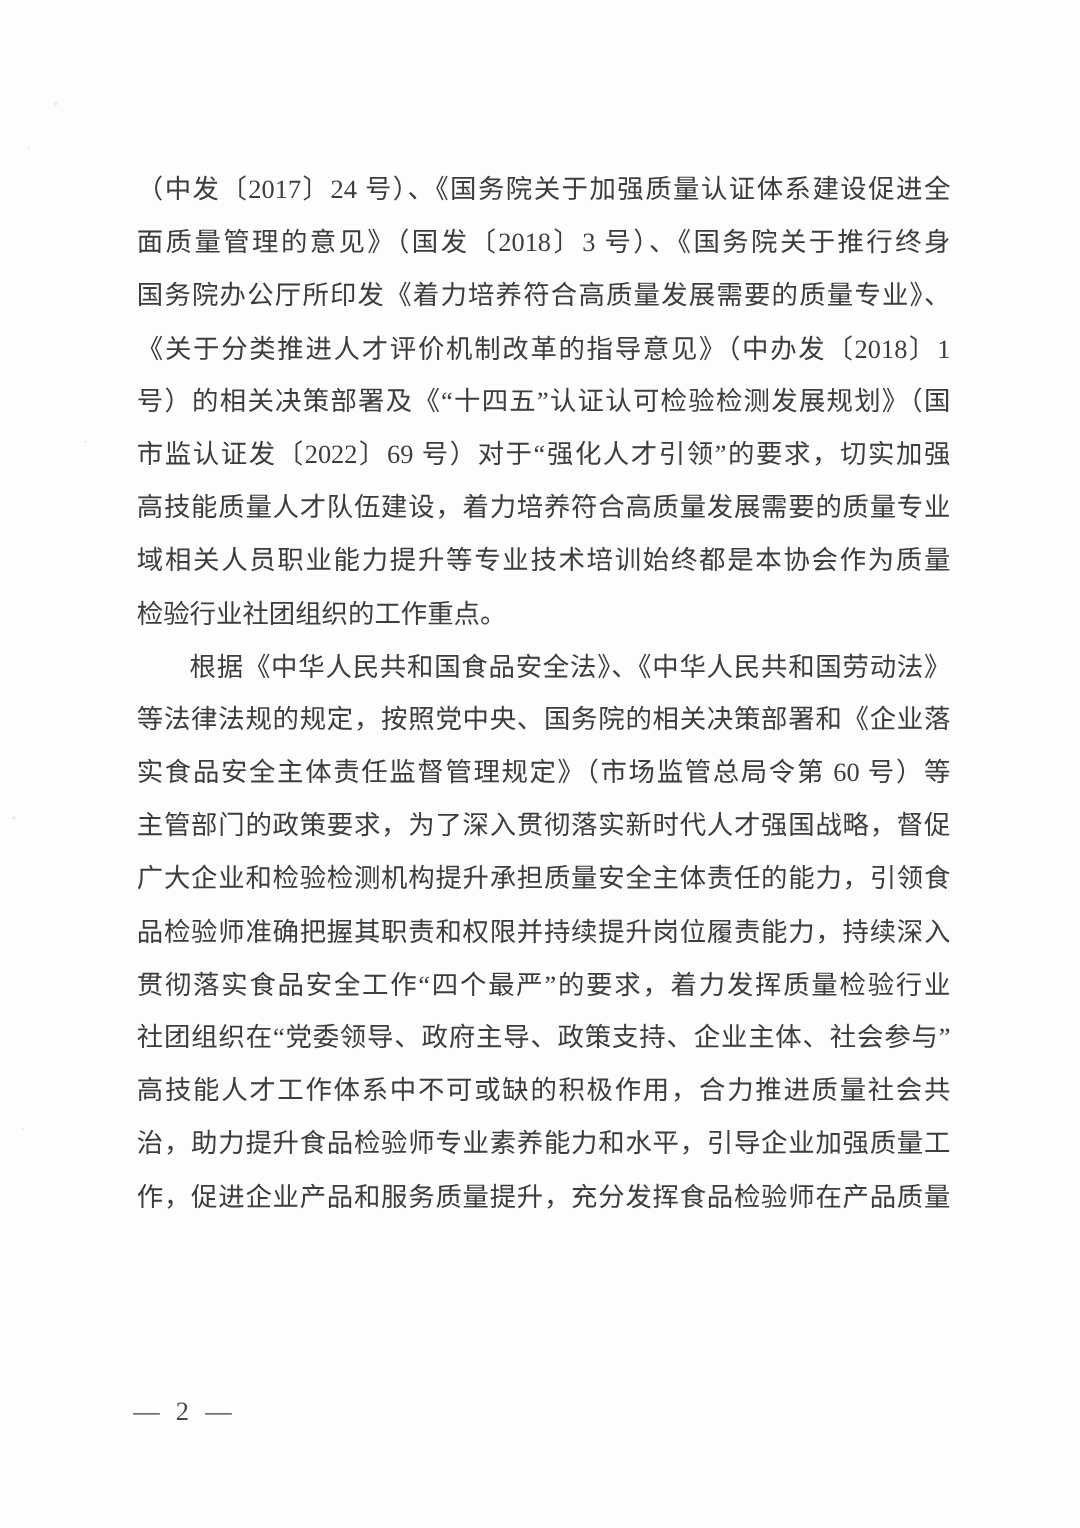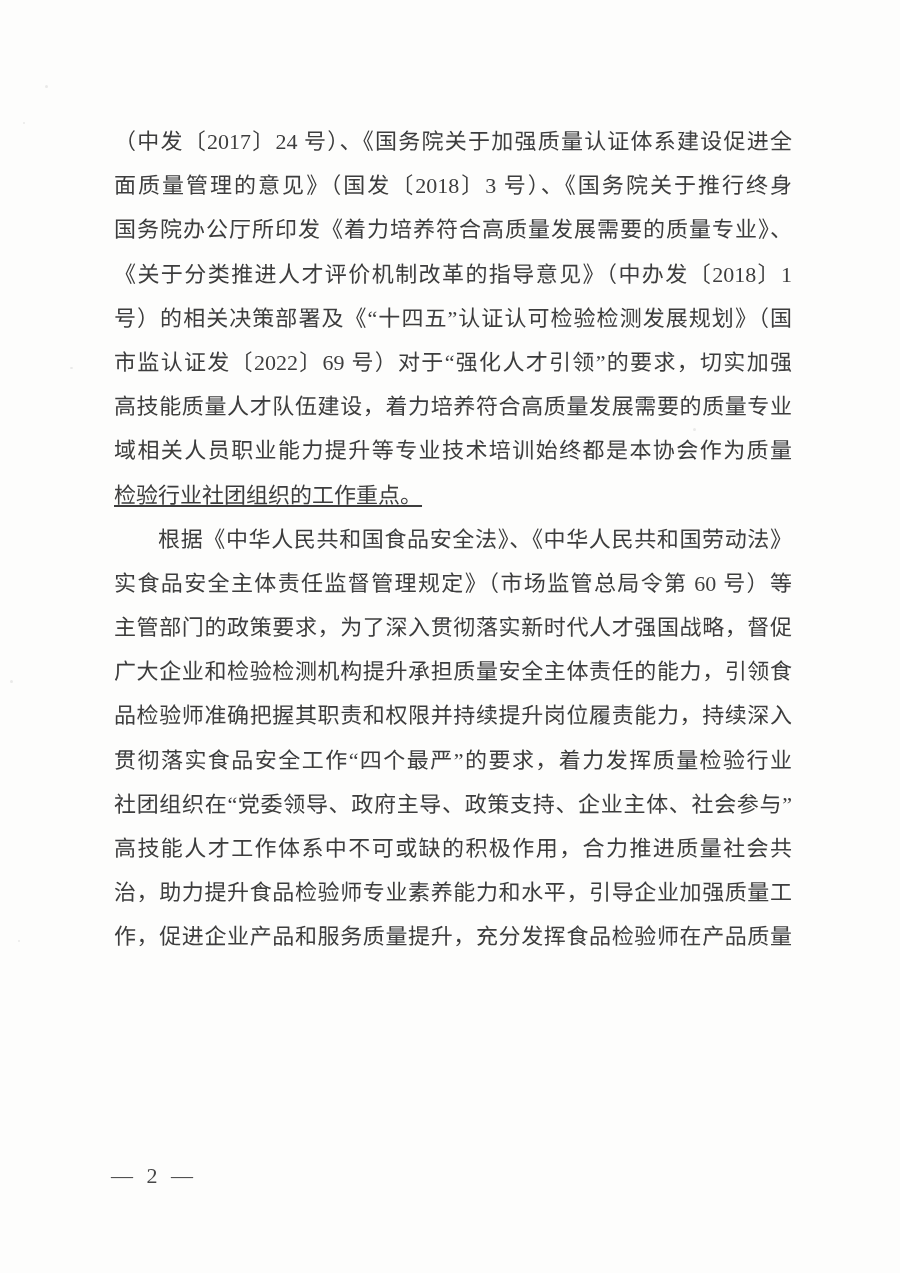--- a/index.html
+++ b/index.html
@@ -12,37 +12,36 @@
   .page {
     position: relative;
     width: 900px;
     height: 1273px;
     background: #fdfdfc;
     overflow: hidden;
   }
   .body-text {
     position: absolute;
     left: 114px;
-    top: 120px;
+    top: 136px;
     width: 678px;
     color: #3d3d3d;
     font-size: 22px;
     line-height: 44.2px;
   }
   .line {
     height: 44.2px;
     text-align: justify;
     text-align-last: justify;
     text-justify: inter-character;
     white-space: normal;
     overflow: visible;
   }
   .line.para-end {
     text-align-last: left;
-    text-decoration: underline;
   }
   .line.indent {
     padding-left: 44px;
   }
   .footer {
     position: absolute;
     left: 111px;
     top: 1163px;
     font-size: 22px;
     color: #474747;
@@ -63,20 +62,21 @@
     <div class="line">（中发〔2017〕24 号）、《国务院关于加强质量认证体系建设促进全</div>
     <div class="line">面质量管理的意见》（国发〔2018〕3 号）、《国务院关于推行终身</div>
     <div class="line">国务院办公厅所印发《着力培养符合高质量发展需要的质量专业》、</div>
     <div class="line">《关于分类推进人才评价机制改革的指导意见》（中办发〔2018〕1</div>
     <div class="line">号）的相关决策部署及《“十四五”认证认可检验检测发展规划》（国</div>
     <div class="line">市监认证发〔2022〕69 号）对于“强化人才引领”的要求，切实加强</div>
     <div class="line">高技能质量人才队伍建设，着力培养符合高质量发展需要的质量专业</div>
     <div class="line">域相关人员职业能力提升等专业技术培训始终都是本协会作为质量</div>
     <div class="line para-end">检验行业社团组织的工作重点。</div>
     <div class="line indent">根据《中华人民共和国食品安全法》、《中华人民共和国劳动法》</div>
+    <div class="line">等法律法规的规定，按照党中央、国务院的相关决策部署和《企业落</div>
     <div class="line">实食品安全主体责任监督管理规定》（市场监管总局令第 60 号）等</div>
     <div class="line">主管部门的政策要求，为了深入贯彻落实新时代人才强国战略，督促</div>
     <div class="line">广大企业和检验检测机构提升承担质量安全主体责任的能力，引领食</div>
     <div class="line">品检验师准确把握其职责和权限并持续提升岗位履责能力，持续深入</div>
     <div class="line">贯彻落实食品安全工作“四个最严”的要求，着力发挥质量检验行业</div>
     <div class="line">社团组织在“党委领导、政府主导、政策支持、企业主体、社会参与”</div>
     <div class="line">高技能人才工作体系中不可或缺的积极作用，合力推进质量社会共</div>
     <div class="line">治，助力提升食品检验师专业素养能力和水平，引导企业加强质量工</div>
     <div class="line">作，促进企业产品和服务质量提升，充分发挥食品检验师在产品质量</div>
   </div>

